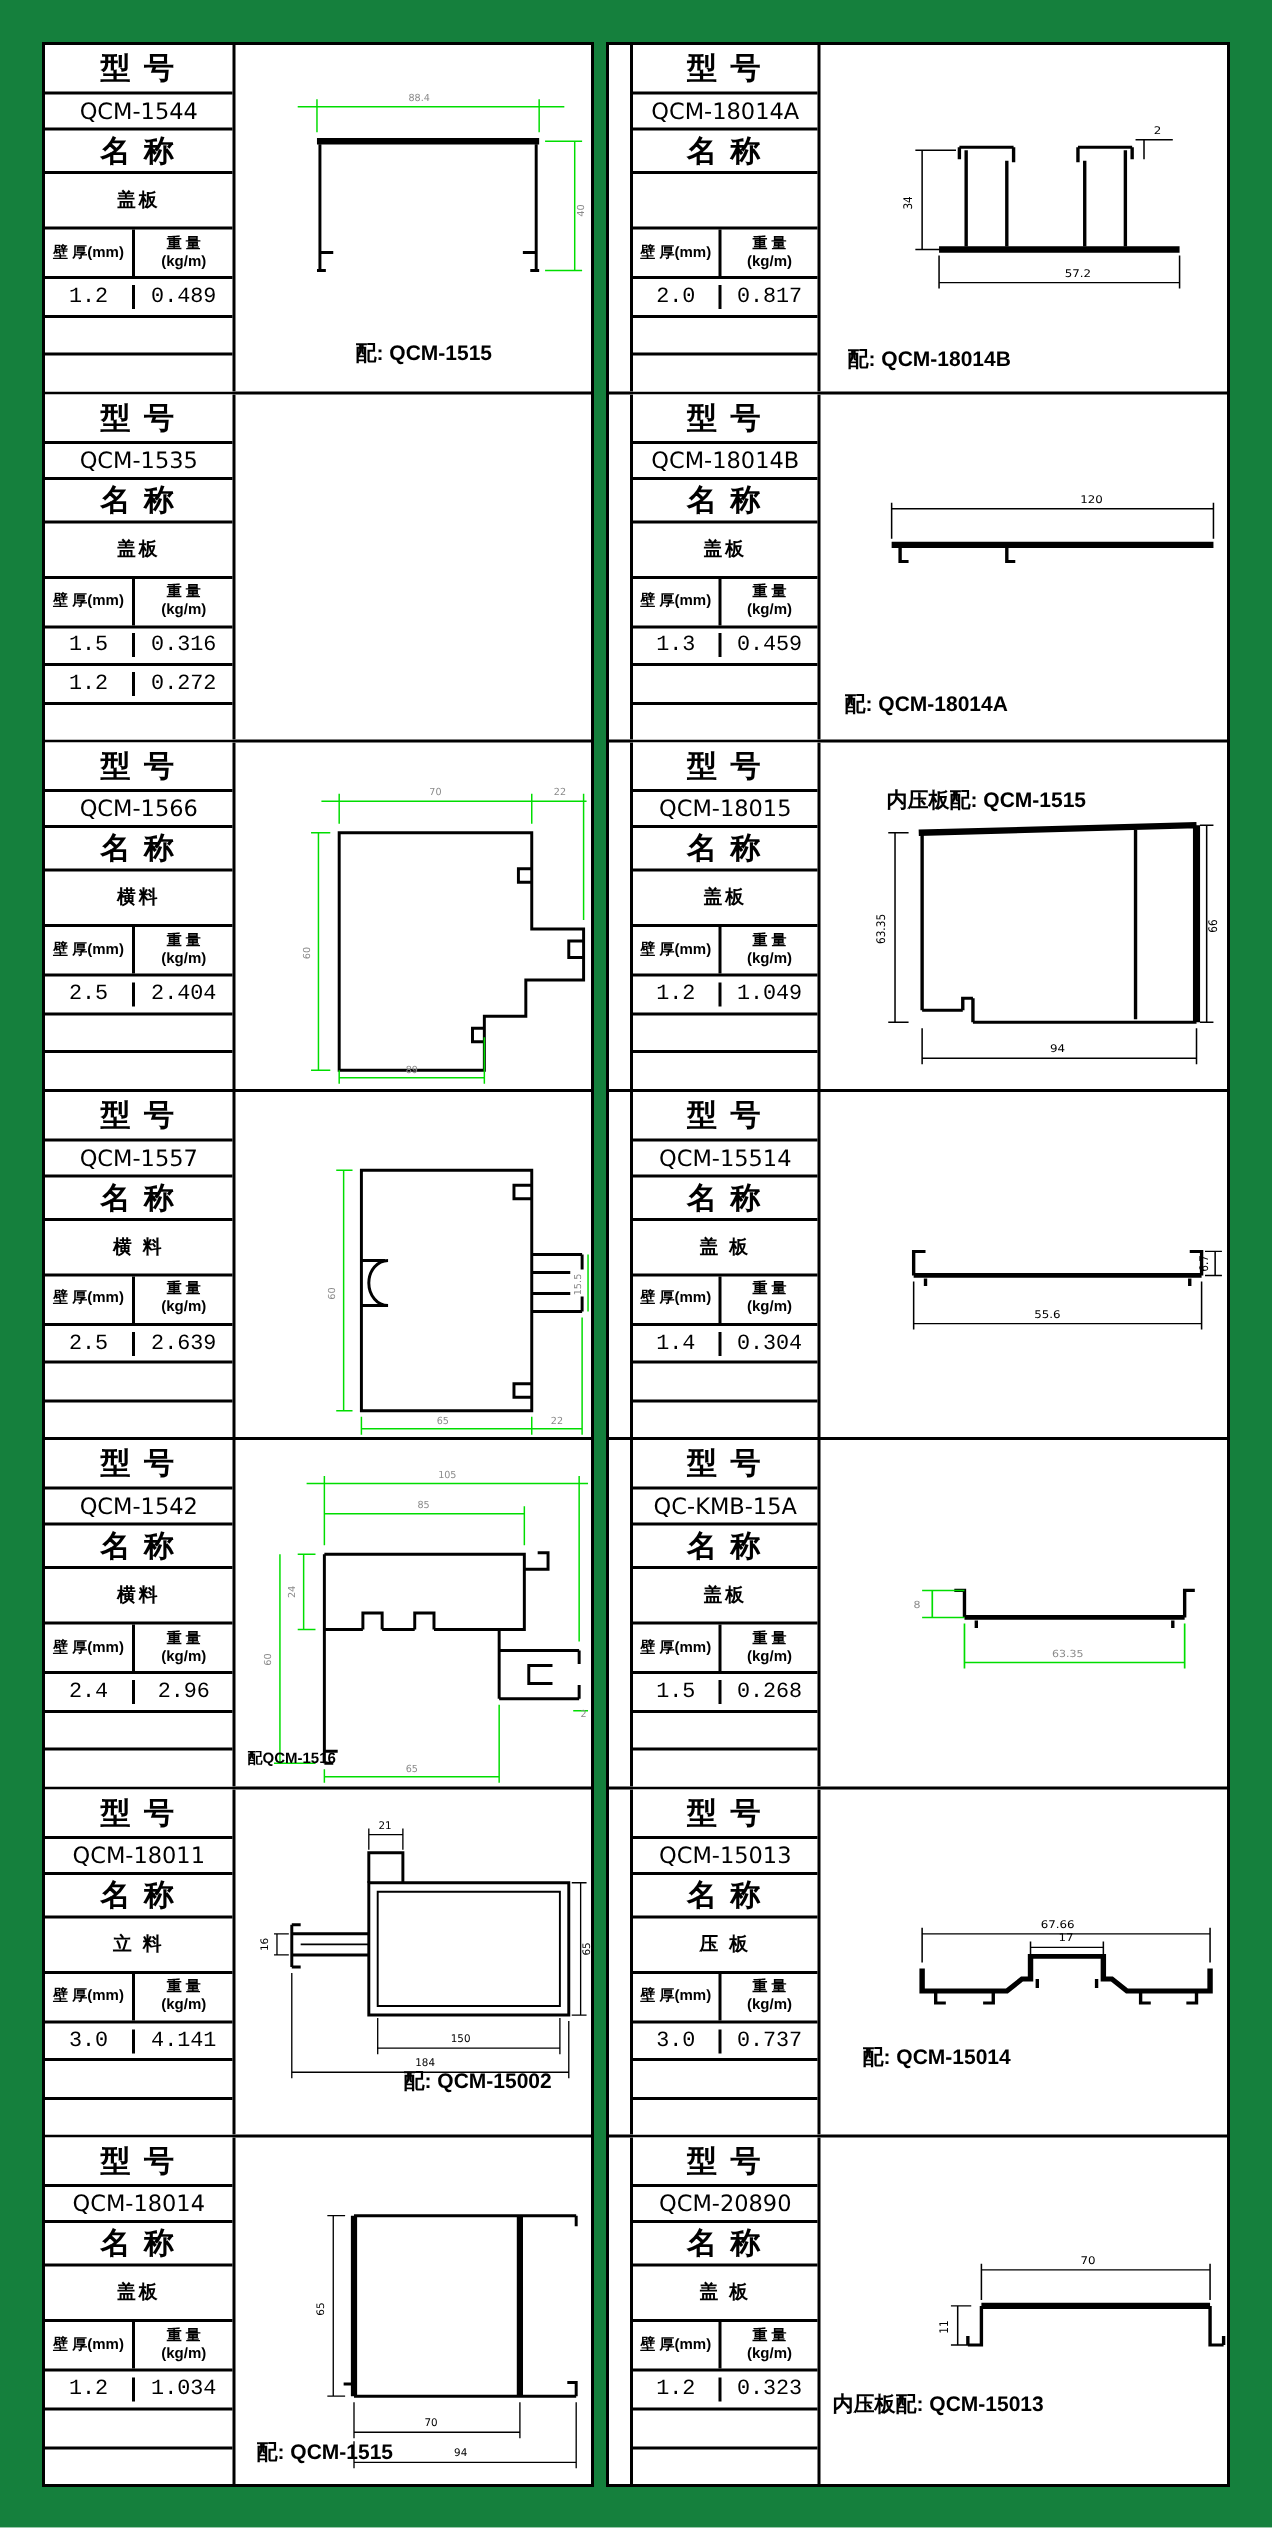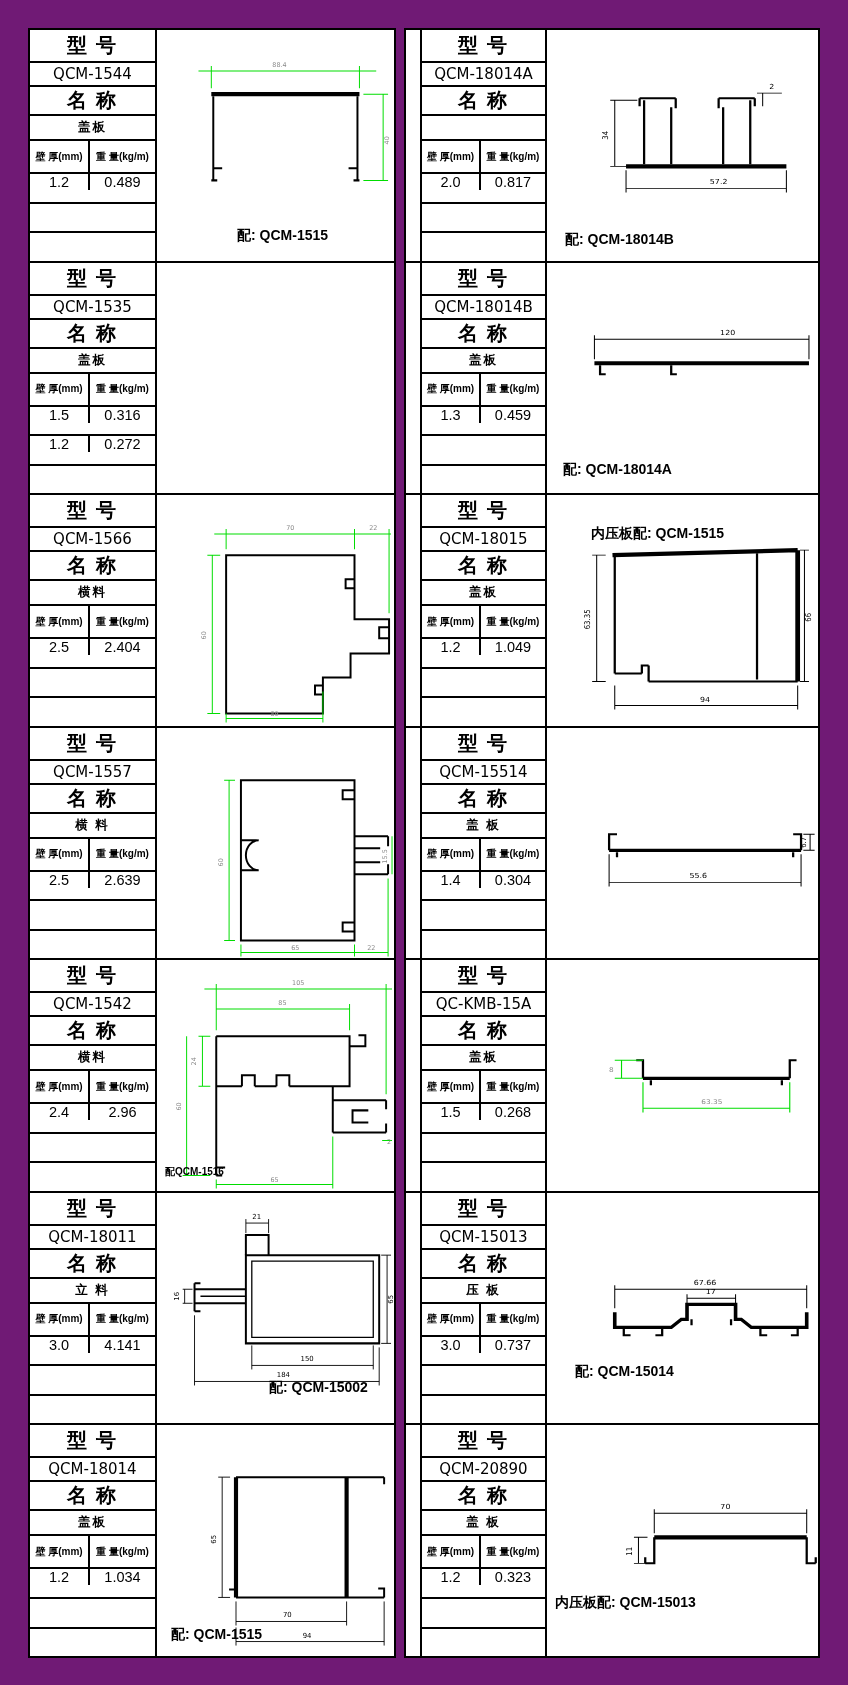--- a/index.html
+++ b/index.html
@@ -1,41 +1,41 @@
 <!DOCTYPE html>
 <html><head>
 <meta charset="utf-8">
 <style>
   html,body{margin:0;padding:0;background:#fff}
-  .sheet{position:relative;width:848px;height:1685px;background:#701a75;
+  .sheet{position:relative;width:848px;height:1685px;background:#15803d;
          font-family:"Liberation Sans",sans-serif;color:#000}
   .half{position:absolute;top:28px;height:1630px;border:2.5px solid #000;
         display:flex;flex-direction:column;box-sizing:border-box;background:#fff}
   #half-left{left:28px;width:368px}
   #half-right{left:404px;width:416px}
   .cell{flex:1 1 0;display:flex;border-bottom:2.5px solid #000;min-height:0}
   .cell:last-child{border-bottom:none}
   .spec{width:127px;flex:none;display:flex;flex-direction:column;
         border-right:2px solid #000;box-sizing:border-box;background:#fff}
   #half-right .spec{margin-left:14px;border-left:2px solid #000}
   .spec>div{border-bottom:2px solid #000;box-sizing:border-box}
   .spec>div:last-child{border-bottom:none}
   .tr{display:flex;align-items:center;justify-content:center;text-align:center}
   .th-big{height:33px;font-size:20px;font-weight:bold;letter-spacing:2px;
           font-family:"Liberation Serif",serif}
   .tv-model{height:24px;font-size:15px;font-family:"DejaVu Sans",sans-serif}
   .th-name{height:29px}
-  .tv-name{height:25px;font-size:12.5px;font-weight:bold;letter-spacing:2px}
+  .tv-name{height:37px;font-size:12.5px;font-weight:bold;letter-spacing:2px}
   .cols{height:33px;font-size:10px;font-weight:bold;line-height:1.2;align-items:stretch}
   .cols .ct,.vrow .ct{width:48%;border-right:2px solid #000;display:flex;
         flex-direction:row;align-items:center;justify-content:center;box-sizing:border-box}
-  .cols .cw,.vrow .cw{width:52%;display:flex;
+  .cols .cw,.vrow .cw{width:52%;display:flex;flex-direction:column;
         align-items:center;justify-content:center}
   .cols .unit{font-weight:bold}
-  .vrow{flex:1 1 0;font-size:14.5px;align-items:flex-start;font-family:Liberation Sans, sans-serif}
+  .vrow{flex:1 1 0;font-size:14.5px;align-items:center;font-family:Liberation Mono, monospace}
   .draw{flex:1 1 auto;position:relative;min-width:0;overflow:hidden}
   svg.dwg{position:absolute;left:0;top:0;width:100%;height:100%}
   .cap{position:absolute;font-weight:bold;font-size:14px;white-space:nowrap;
        font-family:"Liberation Sans",sans-serif}
   .cap-sm{font-size:10px}
   .p15{fill:none;stroke:#000;stroke-width:1.3}
   .p2{fill:none;stroke:#000;stroke-width:2}
   .p3{fill:none;stroke:#000;stroke-width:3.2}
   .p4{fill:none;stroke:#000;stroke-width:4.2}
   .g{fill:none;stroke:#00dd00;stroke-width:1}

